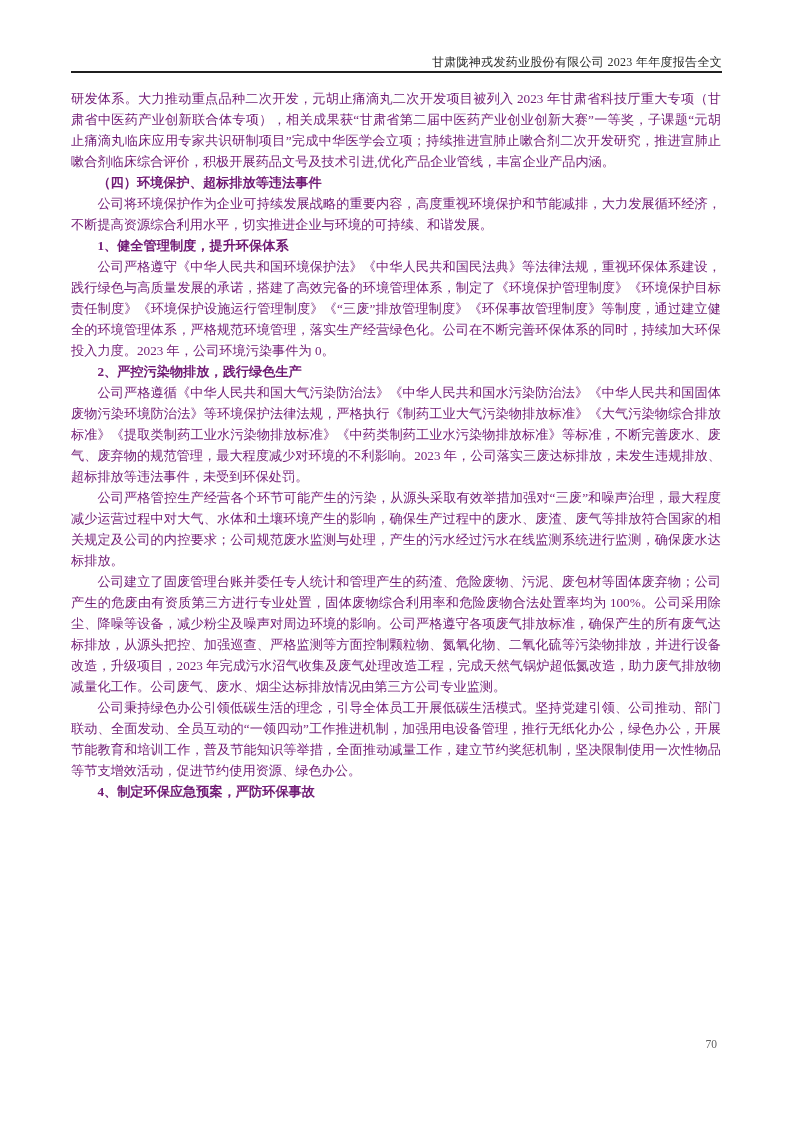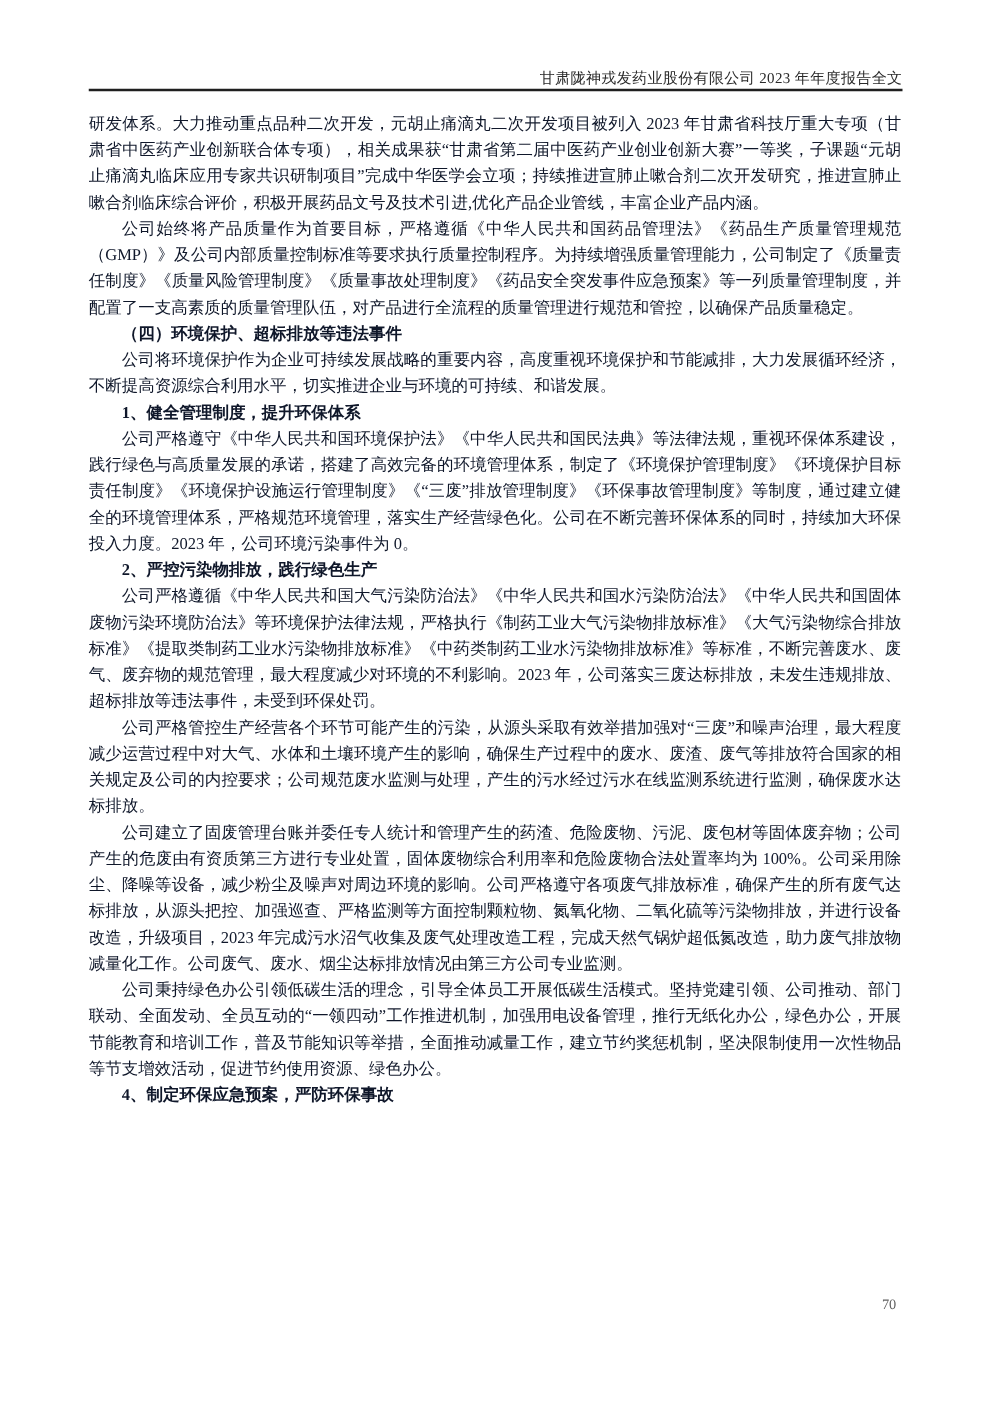--- a/index.html
+++ b/index.html
@@ -29,21 +29,21 @@
     background: #1f1f1f;
   }
 
   .content {
     position: absolute;
     top: 88px; left: 71px;
     width: 650px;
     font-size: 13.2px;
     line-height: 21px;
     text-align: justify;
-    color: #0f172a;
+    color: #701a75;
   }
   .content p { margin: 0; padding: 0; }
   .para        { text-indent: 2em; }
   .para-cont   { text-indent: 0; }
   .heading     { text-indent: 2em; font-weight: bold; }
 
   .page-number {
     position: absolute;
     top: 1038px; right: 76px;
     font-size: 11.5px;
@@ -54,21 +54,20 @@
 <body>
 
 <div class="page">
 
   <div class="header-title">甘肃陇神戎发药业股份有限公司 2023 年年度报告全文</div>
 
   <div class="header-rule"></div>
 
   <div class="content">
     <p class="para-cont">研发体系。大力推动重点品种二次开发，元胡止痛滴丸二次开发项目被列入 2023 年甘肃省科技厅重大专项（甘肃省中医药产业创新联合体专项），相关成果获“甘肃省第二届中医药产业创业创新大赛”一等奖，子课题“元胡止痛滴丸临床应用专家共识研制项目”完成中华医学会立项；持续推进宣肺止嗽合剂二次开发研究，推进宣肺止嗽合剂临床综合评价，积极开展药品文号及技术引进,优化产品企业管线，丰富企业产品内涵。</p>
-    <p class="para">公司始终将产品质量作为首要目标，严格遵循《中华人民共和国药品管理法》《药品生产质量管理规范（GMP）》及公司内部质量控制标准等要求执行质量控制程序。为持续增强质量管理能力，公司制定了《质量责任制度》《质量风险管理制度》《质量事故处理制度》《药品安全突发事件应急预案》等一列质量管理制度，并配置了一支高素质的质量管理队伍，对产品进行全流程的质量管理进行规范和管控，以确保产品质量稳定。</p>
     <p class="heading">（四）环境保护、超标排放等违法事件</p>
     <p class="para">公司将环境保护作为企业可持续发展战略的重要内容，高度重视环境保护和节能减排，大力发展循环经济，不断提高资源综合利用水平，切实推进企业与环境的可持续、和谐发展。</p>
     <p class="heading">1、健全管理制度，提升环保体系</p>
     <p class="para">公司严格遵守《中华人民共和国环境保护法》《中华人民共和国民法典》等法律法规，重视环保体系建设，践行绿色与高质量发展的承诺，搭建了高效完备的环境管理体系，制定了《环境保护管理制度》《环境保护目标责任制度》《环境保护设施运行管理制度》《“三废”排放管理制度》《环保事故管理制度》等制度，通过建立健全的环境管理体系，严格规范环境管理，落实生产经营绿色化。公司在不断完善环保体系的同时，持续加大环保投入力度。2023 年，公司环境污染事件为 0。</p>
     <p class="heading">2、严控污染物排放，践行绿色生产</p>
     <p class="para">公司严格遵循《中华人民共和国大气污染防治法》《中华人民共和国水污染防治法》《中华人民共和国固体废物污染环境防治法》等环境保护法律法规，严格执行《制药工业大气污染物排放标准》《大气污染物综合排放标准》《提取类制药工业水污染物排放标准》《中药类制药工业水污染物排放标准》等标准，不断完善废水、废气、废弃物的规范管理，最大程度减少对环境的不利影响。2023 年，公司落实三废达标排放，未发生违规排放、超标排放等违法事件，未受到环保处罚。</p>
     <p class="para">公司严格管控生产经营各个环节可能产生的污染，从源头采取有效举措加强对“三废”和噪声治理，最大程度减少运营过程中对大气、水体和土壤环境产生的影响，确保生产过程中的废水、废渣、废气等排放符合国家的相关规定及公司的内控要求；公司规范废水监测与处理，产生的污水经过污水在线监测系统进行监测，确保废水达标排放。</p>
     <p class="para">公司建立了固废管理台账并委任专人统计和管理产生的药渣、危险废物、污泥、废包材等固体废弃物；公司产生的危废由有资质第三方进行专业处置，固体废物综合利用率和危险废物合法处置率均为 100%。公司采用除尘、降噪等设备，减少粉尘及噪声对周边环境的影响。公司严格遵守各项废气排放标准，确保产生的所有废气达标排放，从源头把控、加强巡查、严格监测等方面控制颗粒物、氮氧化物、二氧化硫等污染物排放，并进行设备改造，升级项目，2023 年完成污水沼气收集及废气处理改造工程，完成天然气锅炉超低氮改造，助力废气排放物减量化工作。公司废气、废水、烟尘达标排放情况由第三方公司专业监测。</p>
     <p class="para">公司秉持绿色办公引领低碳生活的理念，引导全体员工开展低碳生活模式。坚持党建引领、公司推动、部门联动、全面发动、全员互动的“一领四动”工作推进机制，加强用电设备管理，推行无纸化办公，绿色办公，开展节能教育和培训工作，普及节能知识等举措，全面推动减量工作，建立节约奖惩机制，坚决限制使用一次性物品等节支增效活动，促进节约使用资源、绿色办公。</p>
     <p class="heading">4、制定环保应急预案，严防环保事故</p>

